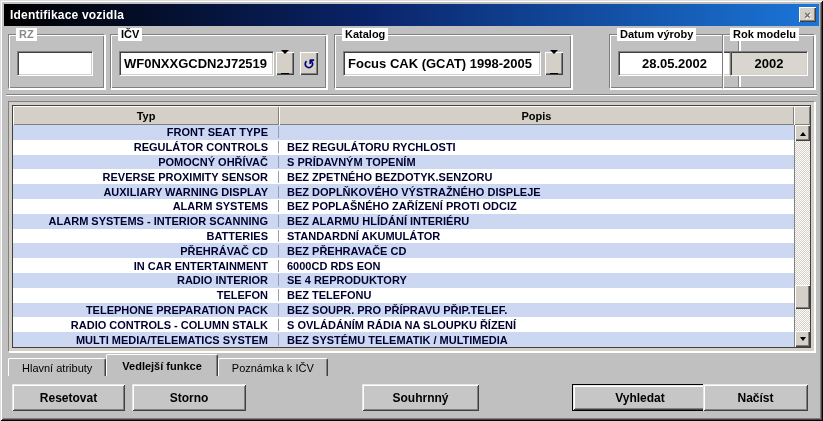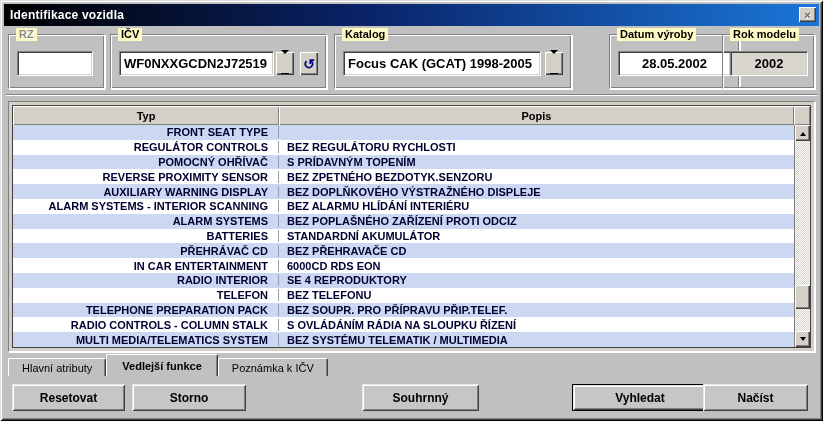--- a/index.html
+++ b/index.html
@@ -24,21 +24,21 @@
     box-shadow: inset 1px 1px 0 #fff, inset -1px -1px 0 #404040, inset -2px -2px 0 #808080;
     font-size:11px; font-weight:bold; color:#666; text-shadow:1px 1px 0 #fff; cursor:default;
   }
   
   .group {
     position:absolute; top:34px; height:55px;
     border:1px solid; border-color:#808080 #fff #fff #808080;
     box-shadow: inset 1px 1px 0 #fff, inset -1px -1px 0 #808080, 1px 1px 0 #fff;
   }
   .group-label {
-    position:absolute; top:-7px; left:7px; background:#fef9c3;
+    position:absolute; top:-7px; left:7px; background:#ffffff;
     padding:0 3px; font-size:11px; font-weight:bold; color:#000; line-height:13px;
   }
   .group-label.disabled { color:#8a8a8a; text-shadow:1px 1px 0 #fff; }
   .sunken {
     border:1px solid; border-color:#808080 #fff #fff #808080;
     box-shadow: inset 1px 1px 0 #404040, inset -1px -1px 0 #d4d0c8;
   }
   .field {
     position:absolute; top:16px; height:25px; background:#fff;
     font-family:"Liberation Sans",sans-serif; font-size:13px; font-weight:bold; color:#000;
@@ -189,26 +189,26 @@
             </div>
             <div class="row">
               <div class="cell-typ">REVERSE PROXIMITY SENSOR</div>
               <div class="cell-popis">BEZ ZPETNÉHO BEZDOTYK.SENZORU</div>
             </div>
             <div class="row">
               <div class="cell-typ">AUXILIARY WARNING DISPLAY</div>
               <div class="cell-popis">BEZ DOPLŇKOVÉHO VÝSTRAŽNÉHO DISPLEJE</div>
             </div>
             <div class="row">
+              <div class="cell-typ">ALARM SYSTEMS</div>
+              <div class="cell-popis">BEZ POPLAŠNÉHO ZAŘÍZENÍ PROTI ODCIZ</div>
+            </div>
+            <div class="row">
               <div class="cell-typ">ALARM SYSTEMS - INTERIOR SCANNING</div>
               <div class="cell-popis">BEZ ALARMU HLÍDÁNÍ INTERIÉRU</div>
-            </div>
-            <div class="row">
-              <div class="cell-typ">ALARM SYSTEMS</div>
-              <div class="cell-popis">BEZ POPLAŠNÉHO ZAŘÍZENÍ PROTI ODCIZ</div>
             </div>
             <div class="row">
               <div class="cell-typ">BATTERIES</div>
               <div class="cell-popis">STANDARDNÍ AKUMULÁTOR</div>
             </div>
             <div class="row">
               <div class="cell-typ">PŘEHRÁVAČ CD</div>
               <div class="cell-popis">BEZ PŘEHRAVAČE CD</div>
             </div>
             <div class="row">

